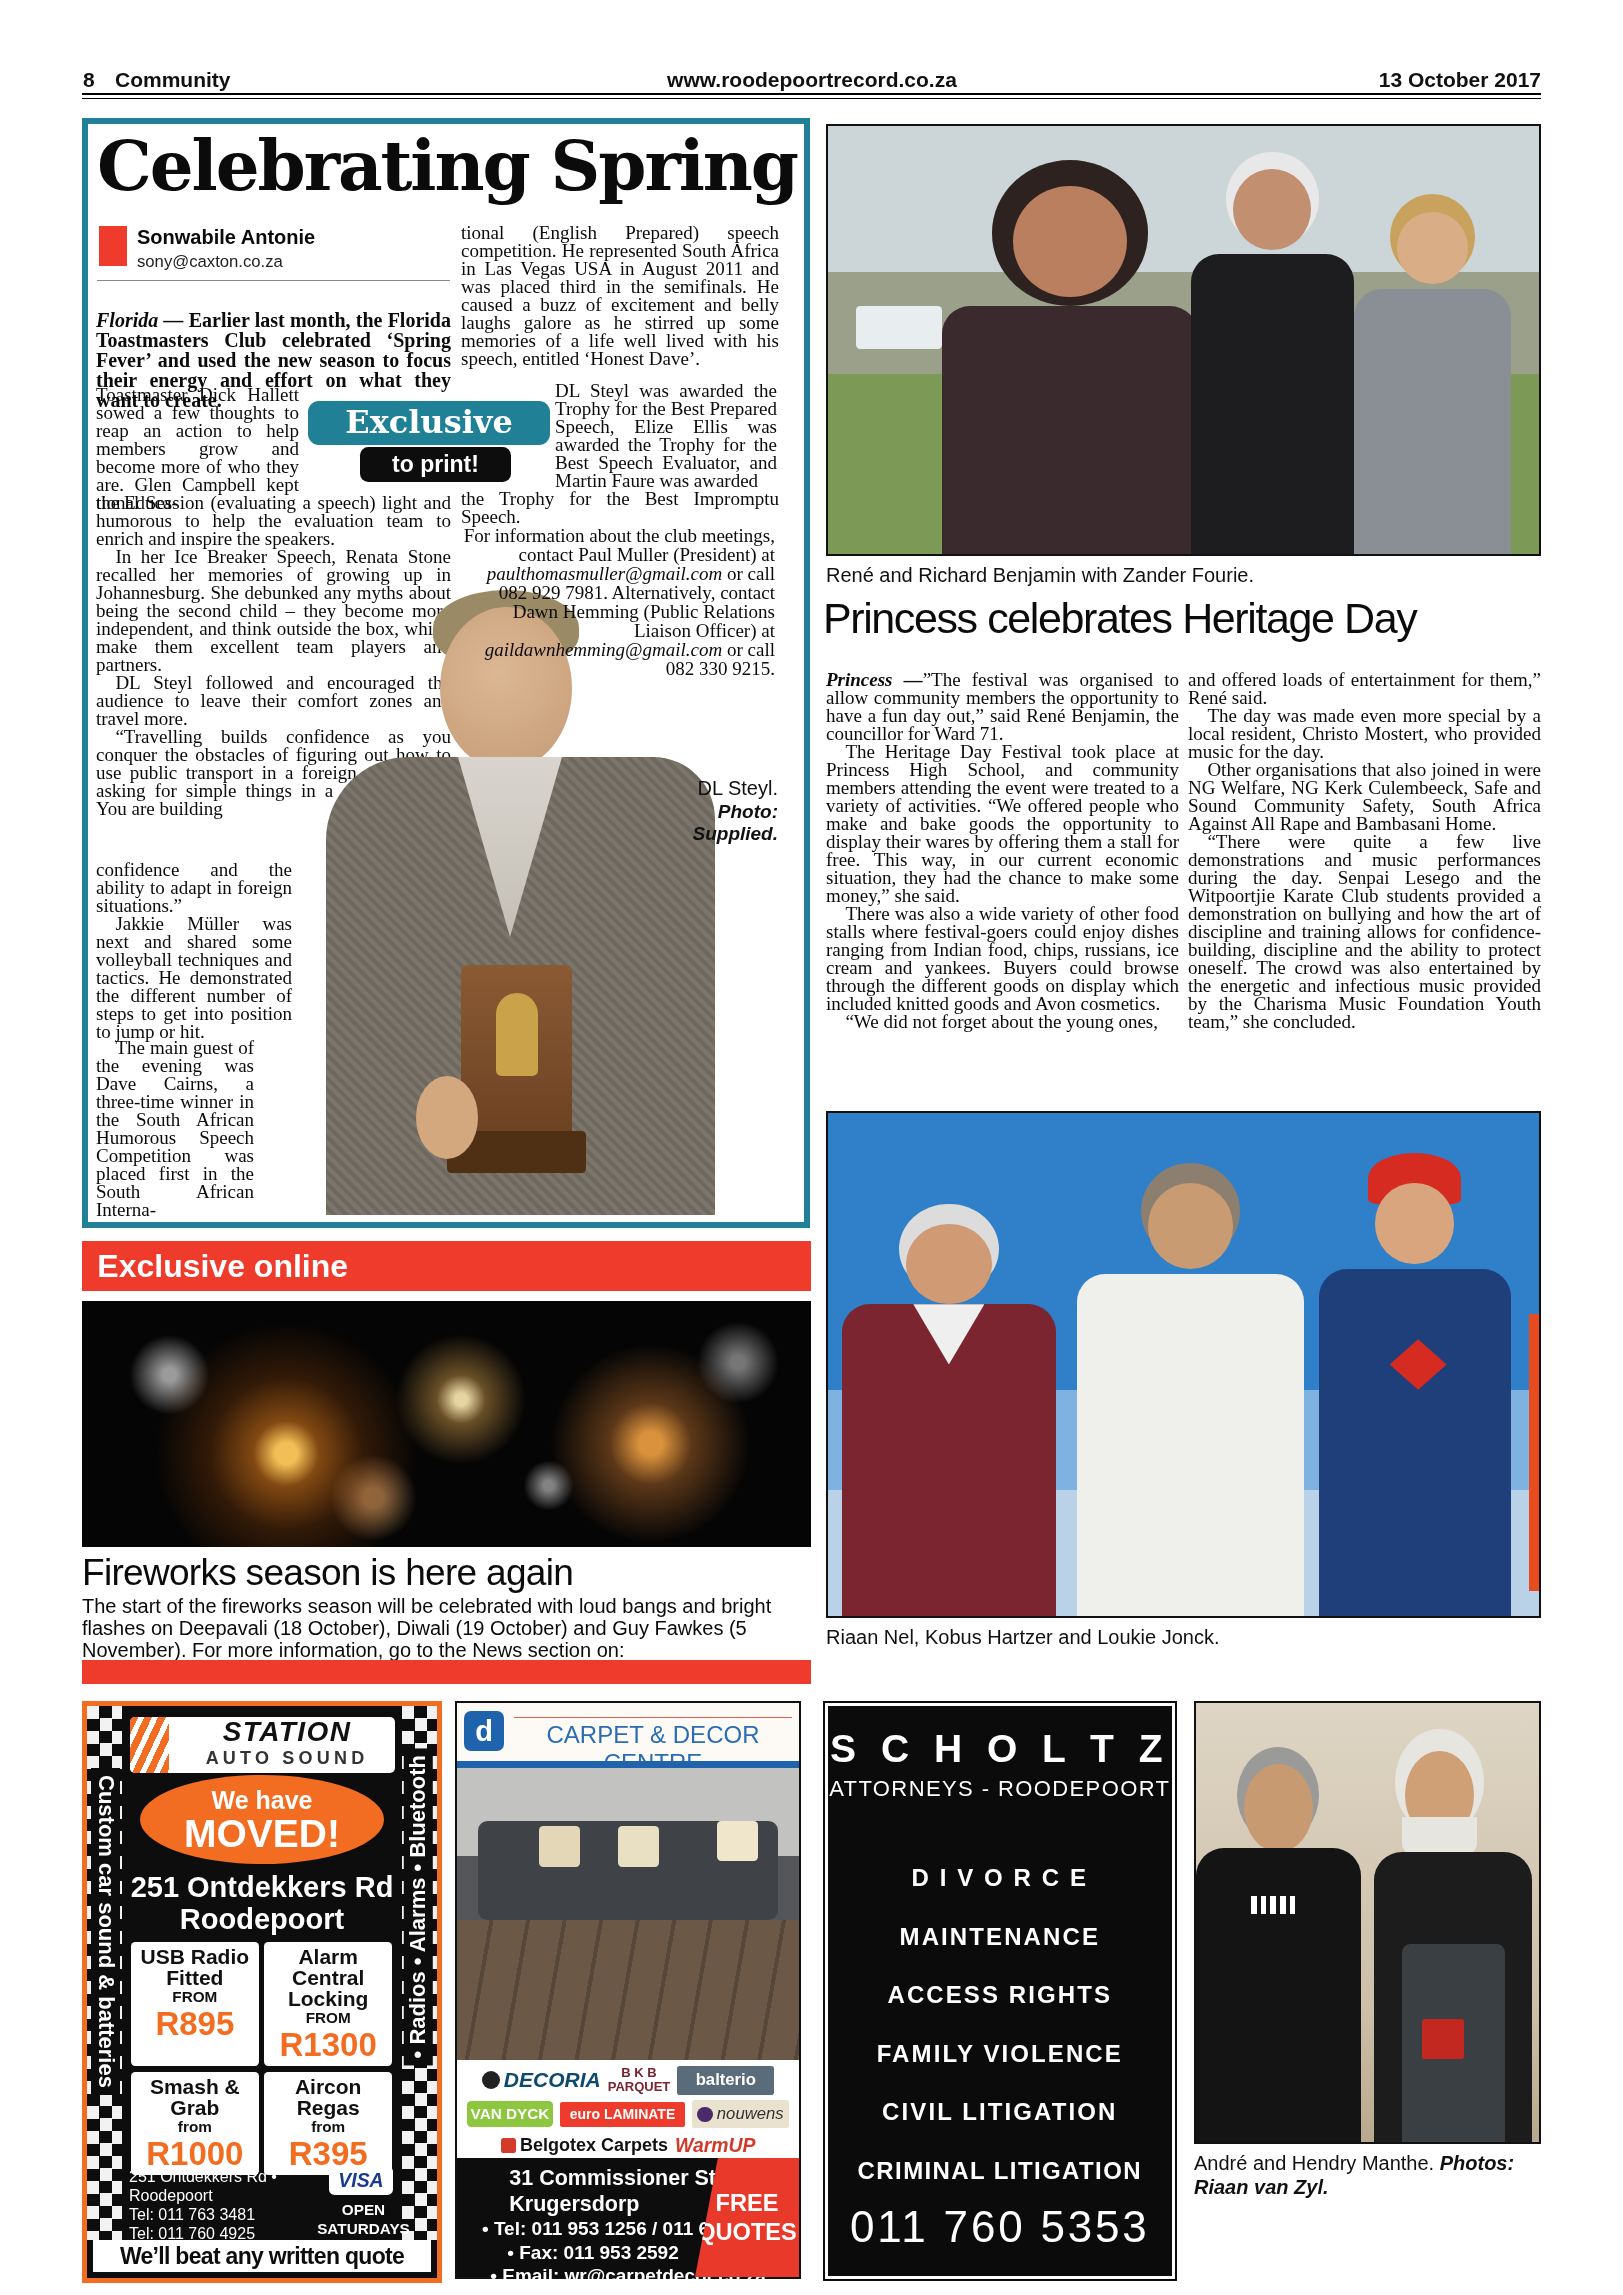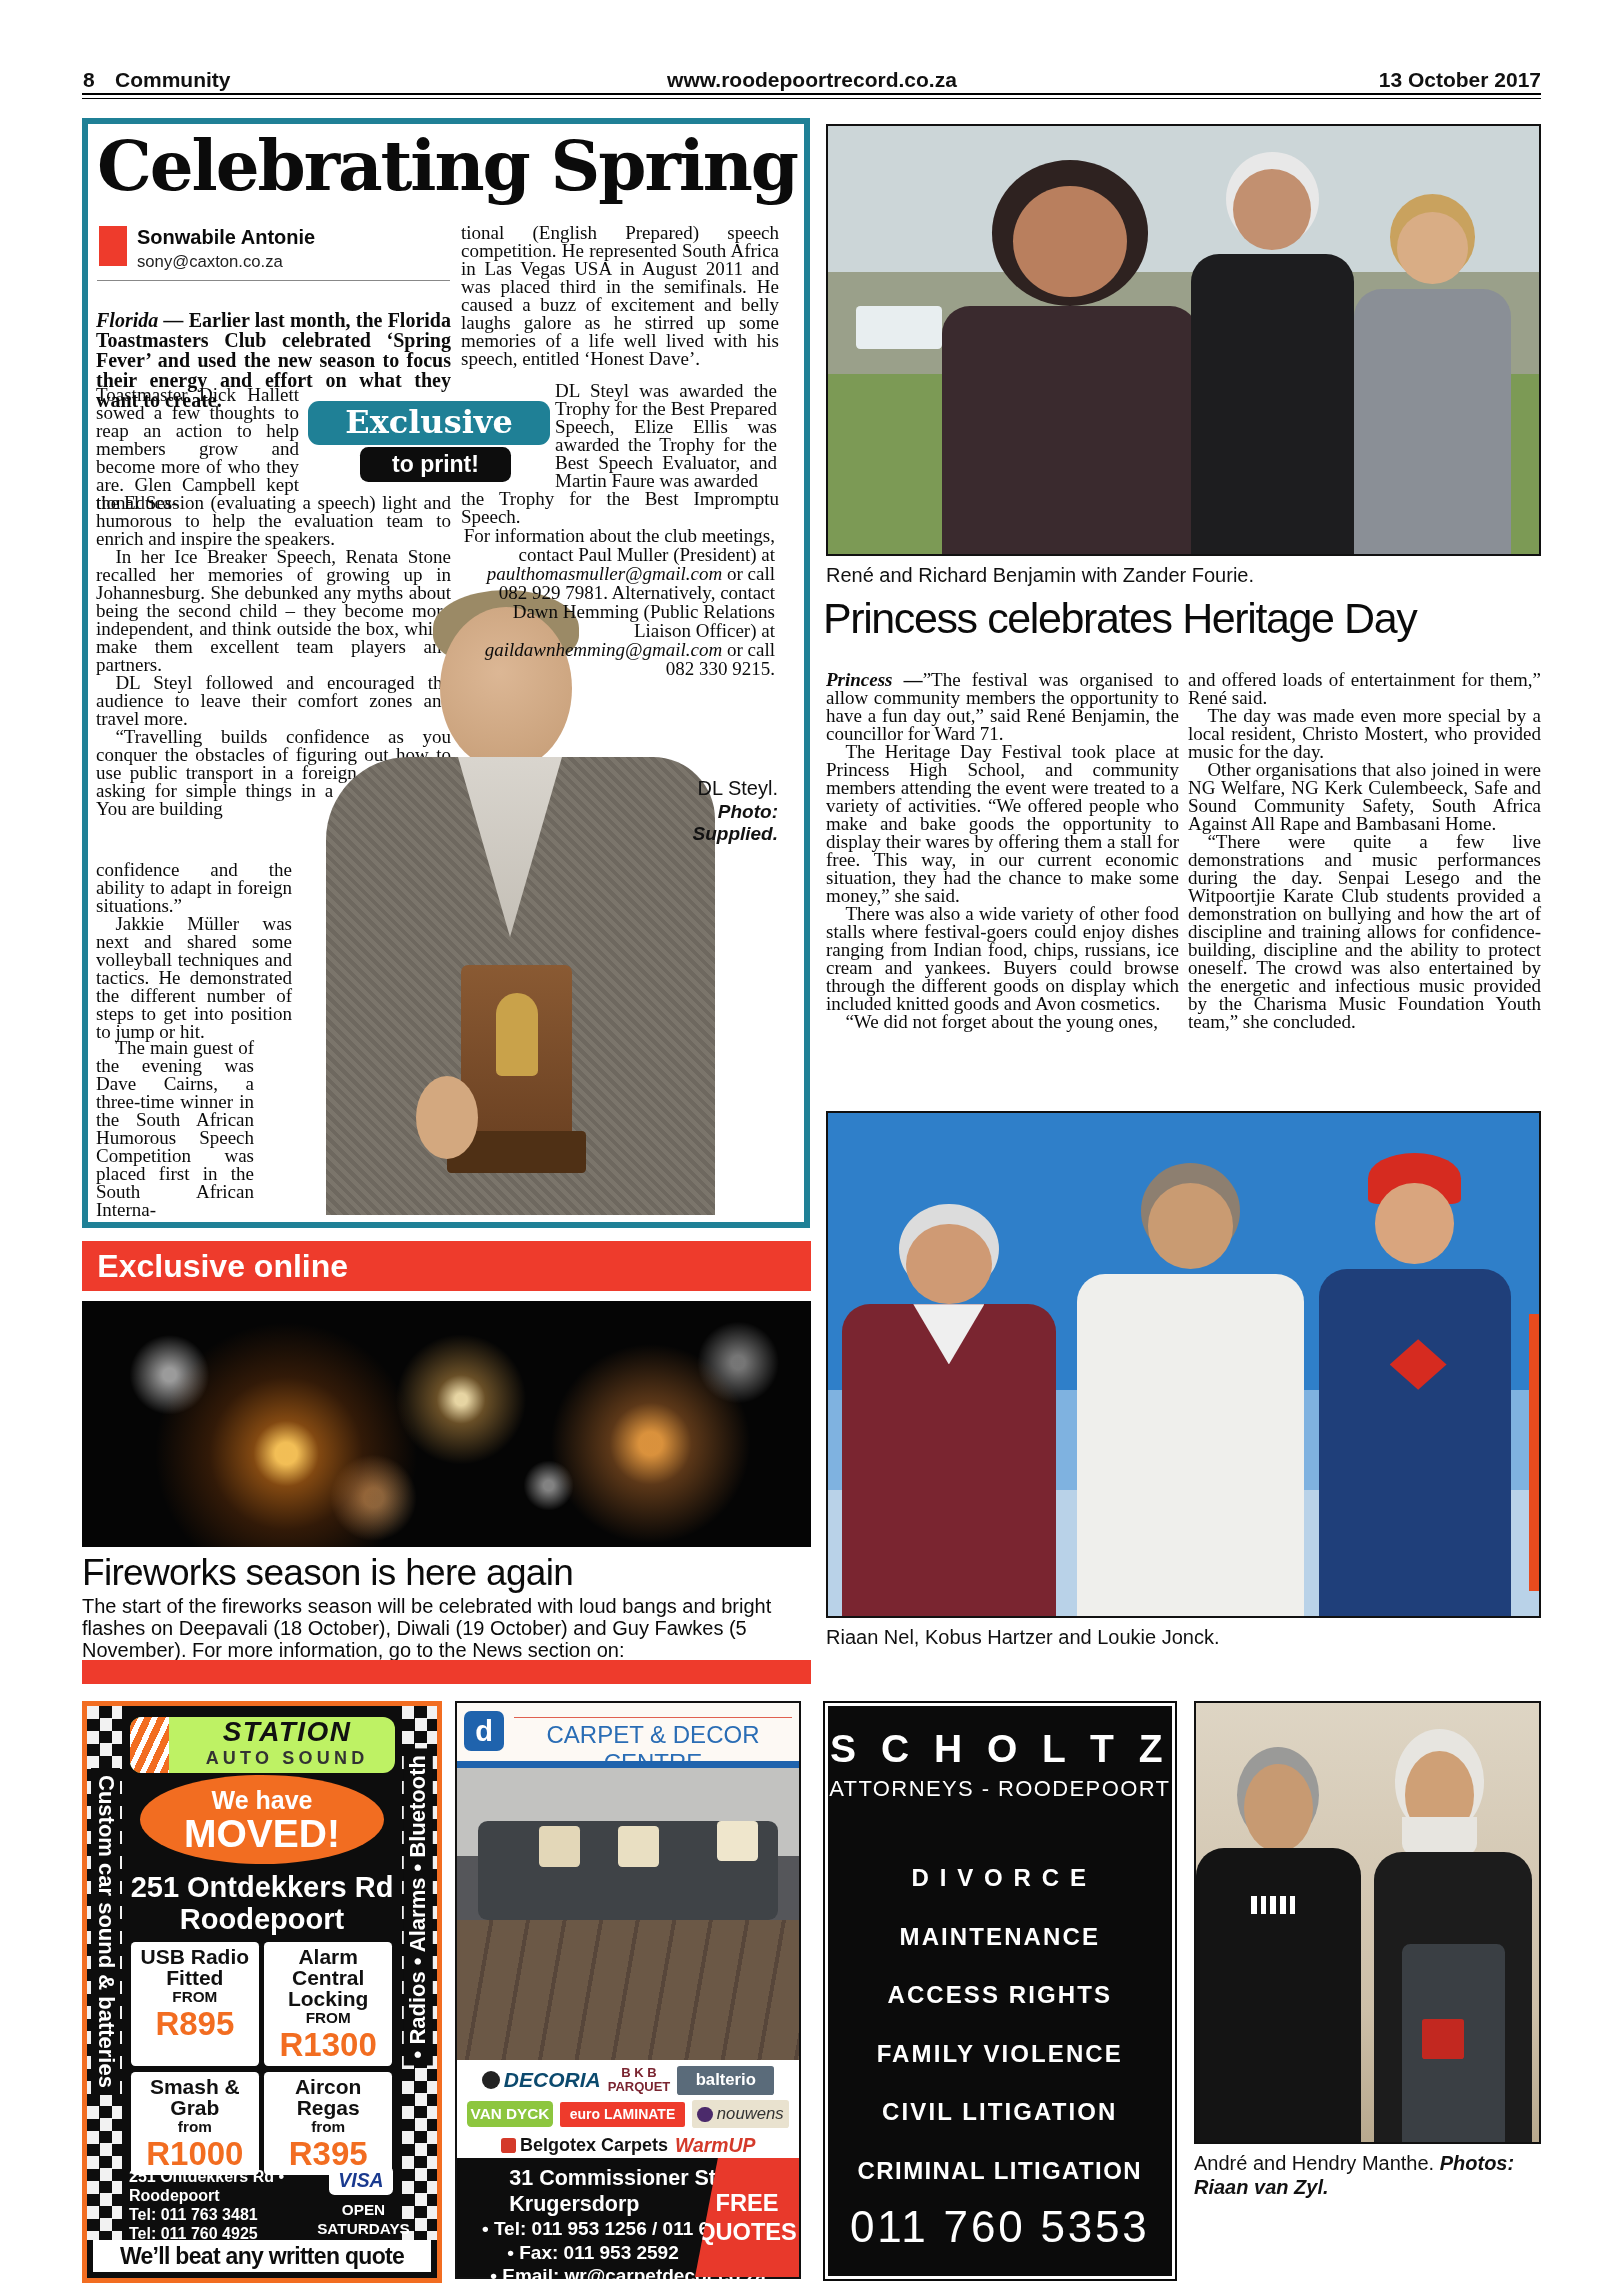--- a/index.html
+++ b/index.html
@@ -166,21 +166,21 @@
 <div class="abs sans" style="left:82px;top:1552px;font-size:37px;font-weight:400;letter-spacing:-0.7px;">Fireworks season is here again</div>
 <div class="abs sans" style="left:82px;top:1595px;width:729px;font-size:20px;line-height:22px;"><span>The start of the fireworks season will be celebrated with loud bangs and bright flashes on Deepavali (18 October), Diwali (19 October) and Guy Fawkes (5 November).  For more information, go to the News section on: </span><span style="font-weight:bold;font-style:italic;">www.roodepoortrecord.co.za.</span></div>
 <div class="abs redbar" style="left:82px;top:1660px;width:729px;height:23.6px;"></div>
 
 <div class="abs" style="left:82px;top:1701px;width:350px;height:572px;border:5.6px solid #f26d21;background:#0d0d0d;">
   <div class="abs checker" style="left:0;top:0;width:35px;height:534px;"></div>
   <div class="abs checker" style="right:0;top:0;width:35px;height:534px;"></div>
   <div class="abs sans vert-l" style="left:4.2px;top:62px;background:#0d0d0d;color:#fff;font-weight:bold;font-size:22px;padding:7px 1.4px;">Custom car sound &amp; batteries</div>
   <div class="abs sans vert-r" style="right:4.2px;top:42px;background:#0d0d0d;color:#fff;font-weight:bold;font-size:22px;padding:7px 1.4px;">• Radios • Alarms • Bluetooth</div>
 
-  <div class="abs" style="left:43px;top:11px;width:265px;height:56px;background:#bef264;border-radius:12px;overflow:hidden;">
+  <div class="abs" style="left:43px;top:11px;width:265px;height:56px;background:#ffffff;border-radius:5px;overflow:hidden;">
     <div class="abs" style="left:-9.7px;top:-7px;width:49px;height:69px;background:repeating-linear-gradient(115deg,#f26d21 0 7px,#fff 7px 12.5px);"></div>
     <div class="sans" style="margin-left:49px;text-align:center;font-weight:900;font-size:28px;letter-spacing:1.4px;line-height:30.5px;color:#111;font-style:italic;">STATION</div>
     <div class="sans" style="margin-left:49px;text-align:center;font-weight:700;font-size:18px;letter-spacing:4.2px;line-height:21px;color:#333;">AUTO SOUND</div>
   </div>
 
   <div class="abs" style="left:53px;top:69px;width:244px;height:89px;background:#f26d21;border-radius:50%;text-align:center;">
     <div class="sans" style="color:#fff;font-weight:800;font-size:25px;line-height:28px;padding-top:11px;">We have</div>
     <div class="sans" style="color:#fff;font-weight:900;font-size:39px;line-height:40px;">MOVED!</div>
   </div>
 
@@ -210,21 +210,21 @@
       <div class="pr">R1000</div>
     </div>
     <div class="offer">
       <div class="nm pre">Aircon
 Regas</div>
       <div class="fr">from</div>
       <div class="pr">R395</div>
     </div>
   </div>
 
-  <div class="abs sans" style="left:42px;top:461px;width:194px;color:#fff;font-weight:700;font-size:16px;line-height:19px;">
+  <div class="abs sans" style="left:42px;top:461px;width:194px;color:#fff;font-weight:400;font-size:16px;line-height:19px;">
     <div>251 Ontdekkers Rd • Roodepoort</div>
     <div>Tel: 011 763 3481</div>
     <div>Tel: 011 760 4925</div>
     <div>Cell: 082 456 2705</div>
   </div>
   <div class="abs" style="left:242px;top:460px;width:64px;height:29px;background:#fff;border-radius:5.6px;text-align:center;">
     <span class="sans" style="color:#1a3a8f;font-weight:900;font-style:italic;font-size:19.4px;line-height:29px;">VISA</span>
   </div>
   <div class="abs sans pre" style="left:221px;top:494px;width:111px;text-align:center;color:#fff;font-weight:800;font-size:15.3px;line-height:19px;">OPEN
 SATURDAYS</div>

